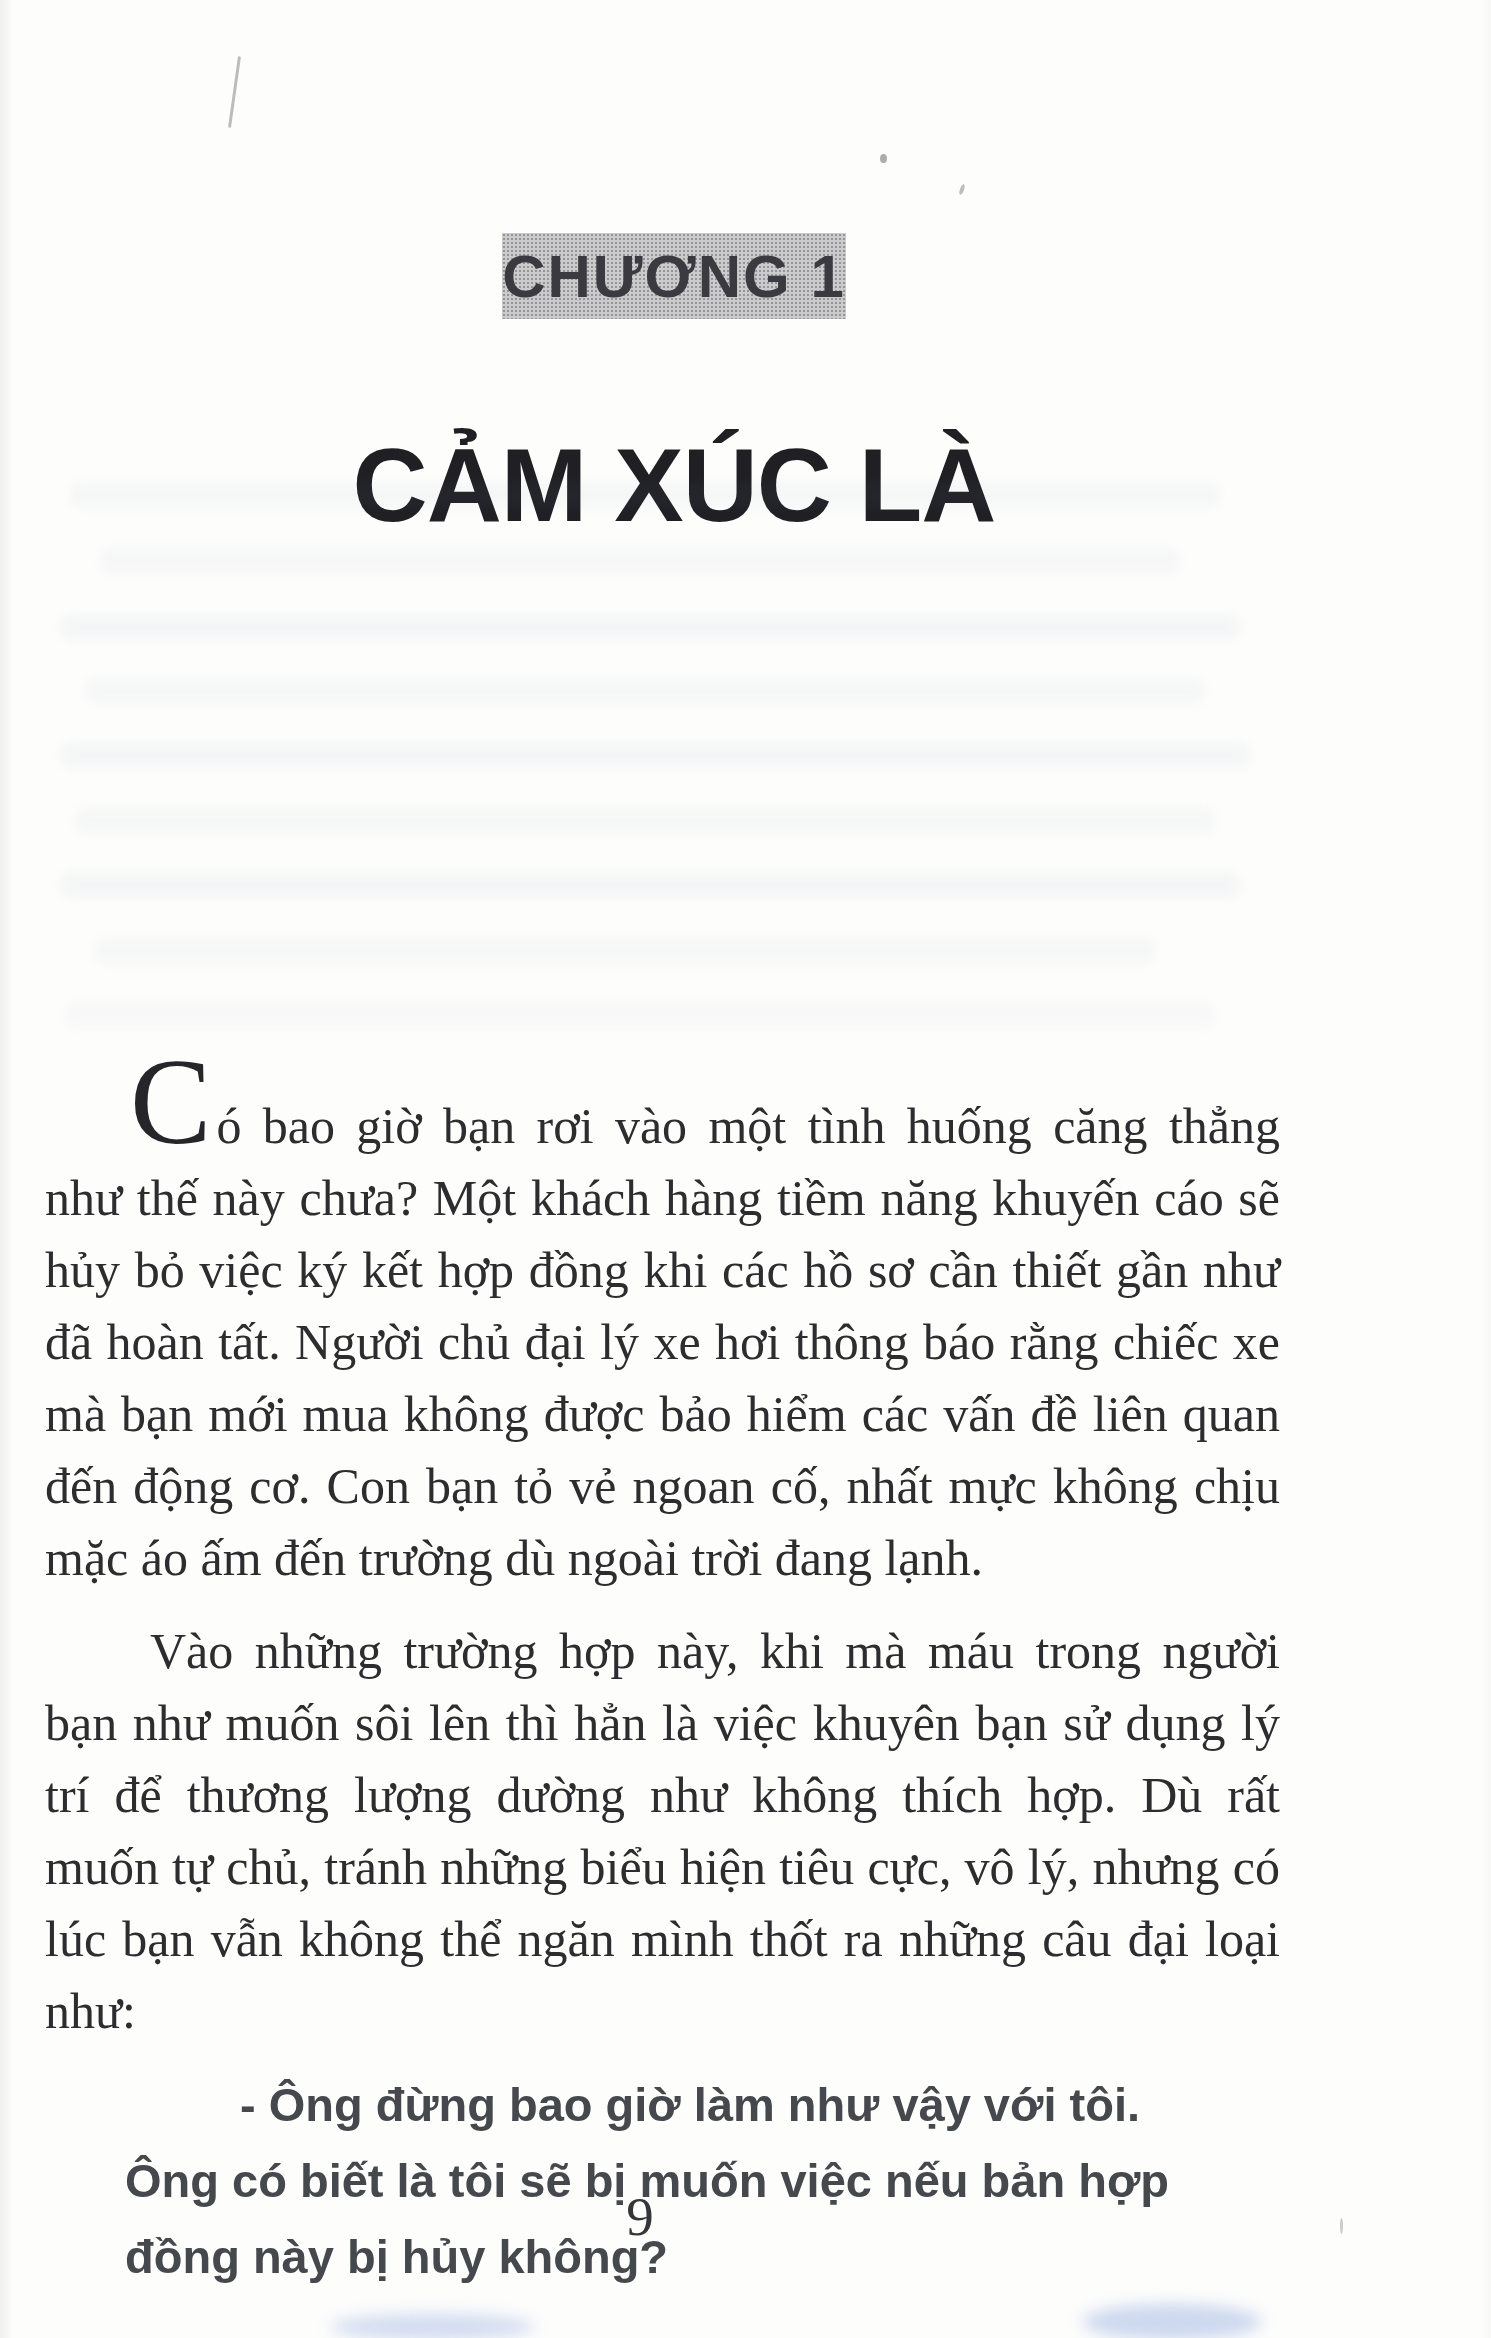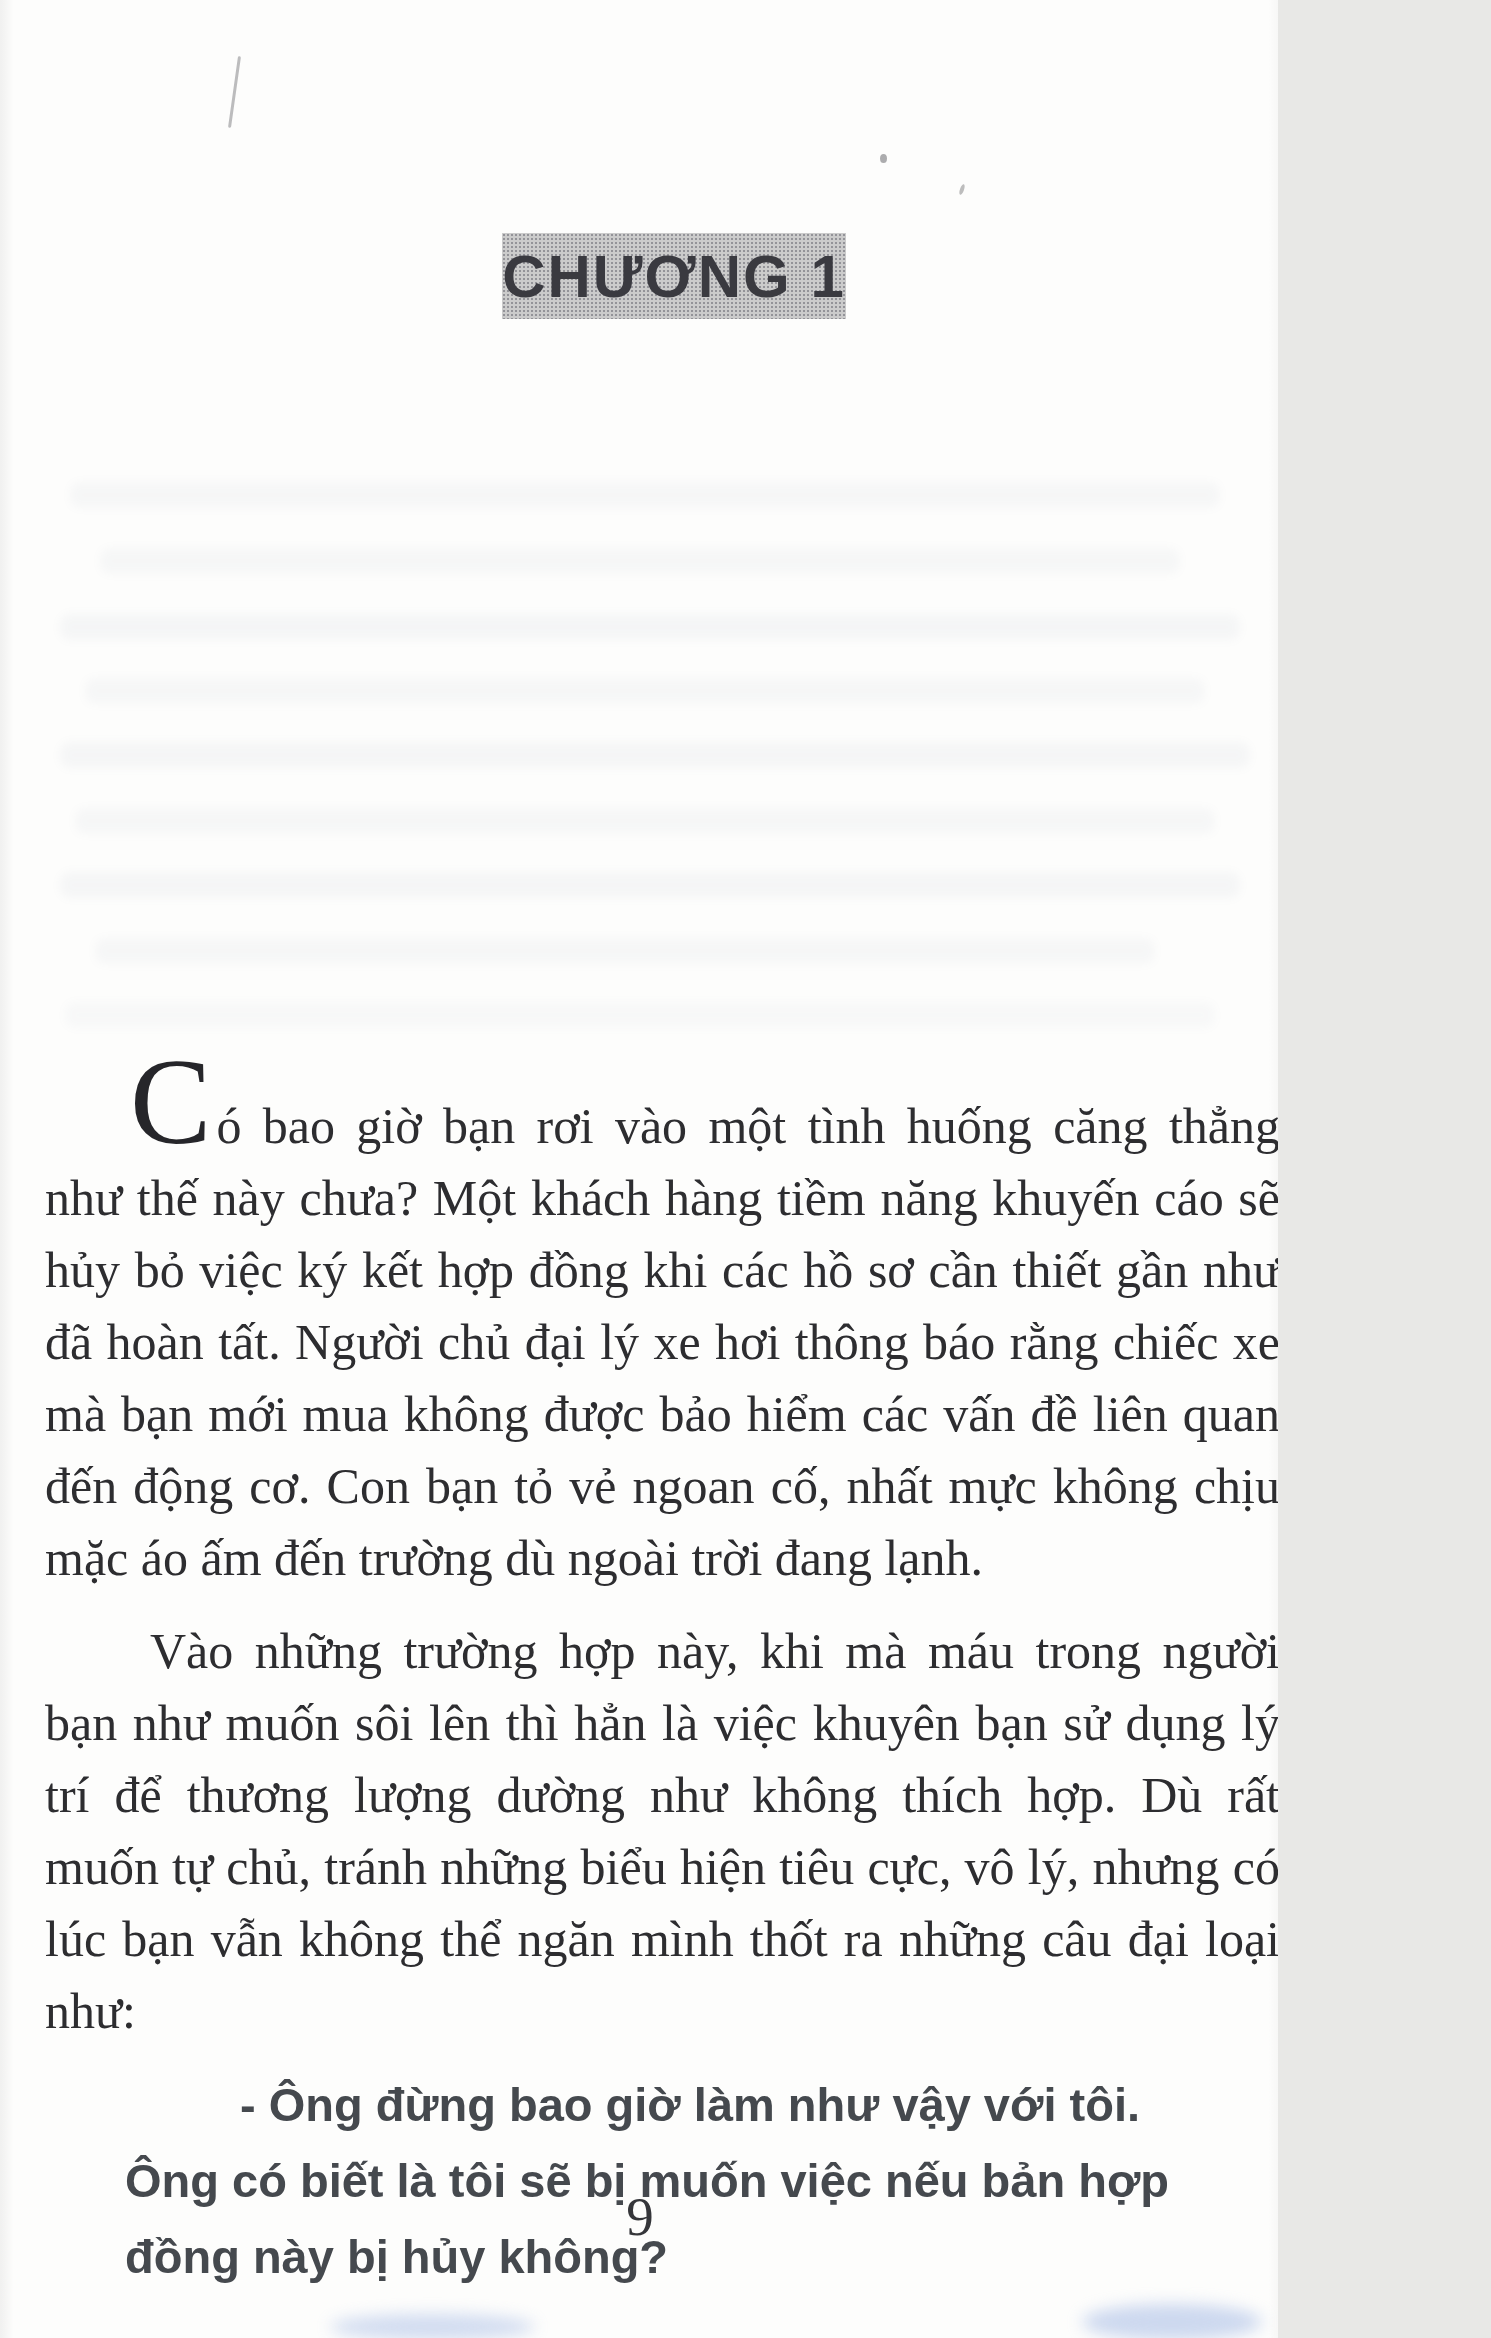--- a/index.html
+++ b/index.html
@@ -1,18 +1,18 @@
 <!DOCTYPE html>
 <html><head>
 <meta charset="utf-8">
 <style>
   html,body{margin:0;padding:0;background:#e8e8e6;}
   .page{
     position:relative;
-    width:1278px;height:2338px;
+    width:1491px;height:2338px;
     background:#fdfdfc;
     overflow:hidden;
     font-family:"Liberation Serif", serif;
   }
   
   .page::before{
     content:"";position:absolute;inset:0;pointer-events:none;
     background:linear-gradient(90deg, rgba(0,0,0,.05) 0, rgba(0,0,0,0) 14px),
                linear-gradient(270deg, rgba(0,0,0,.025) 0, rgba(0,0,0,0) 10px);
   }
@@ -67,20 +67,21 @@
   <div class="pen-mark"></div>
   <div class="speck" style="left:880px;top:154px;width:7px;height:9px;opacity:.5;"></div>
   <div class="speck" style="left:960px;top:184px;width:4px;height:11px;opacity:.4;transform:rotate(20deg);"></div>
   <div class="speck" style="left:1340px;top:2218px;width:3px;height:16px;opacity:.3;"></div>
 
   <div class="chapter-box">
     <span>CHƯƠNG 1</span>
   </div>
 
   <div class="title">
+    <div>CẢM XÚC LÀ</div>
   </div>
 
   <div class="ghost" style="left:70px;top:482px;width:1150px;height:26px;"></div>
   <div class="ghost" style="left:100px;top:548px;width:1080px;height:26px;"></div>
   <div class="ghost" style="left:60px;top:614px;width:1180px;height:26px;opacity:.06;"></div>
   <div class="ghost" style="left:85px;top:678px;width:1120px;height:26px;"></div>
   <div class="ghost" style="left:60px;top:742px;width:1190px;height:26px;opacity:.06;"></div>
   <div class="ghost" style="left:75px;top:808px;width:1140px;height:26px;"></div>
   <div class="ghost" style="left:60px;top:872px;width:1180px;height:26px;opacity:.06;"></div>
   <div class="ghost" style="left:95px;top:938px;width:1060px;height:26px;"></div>

